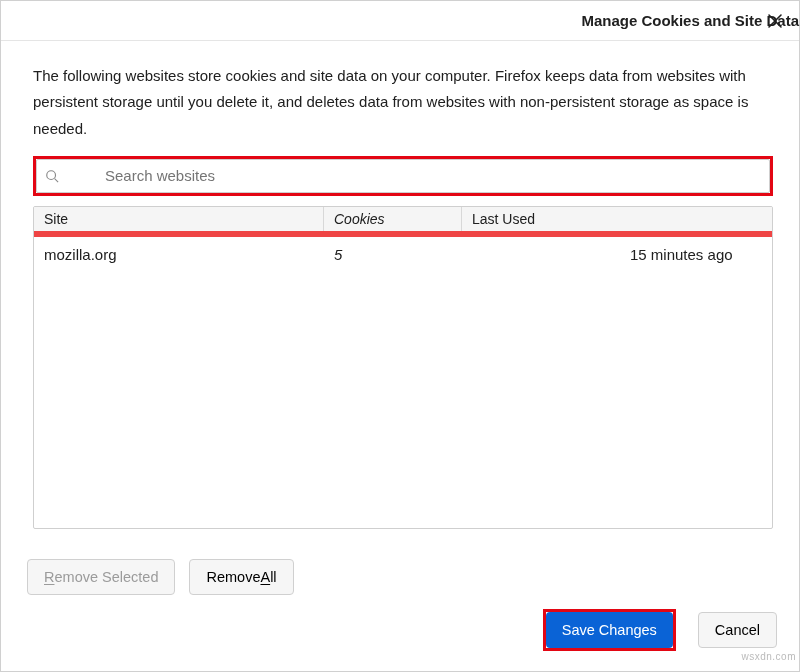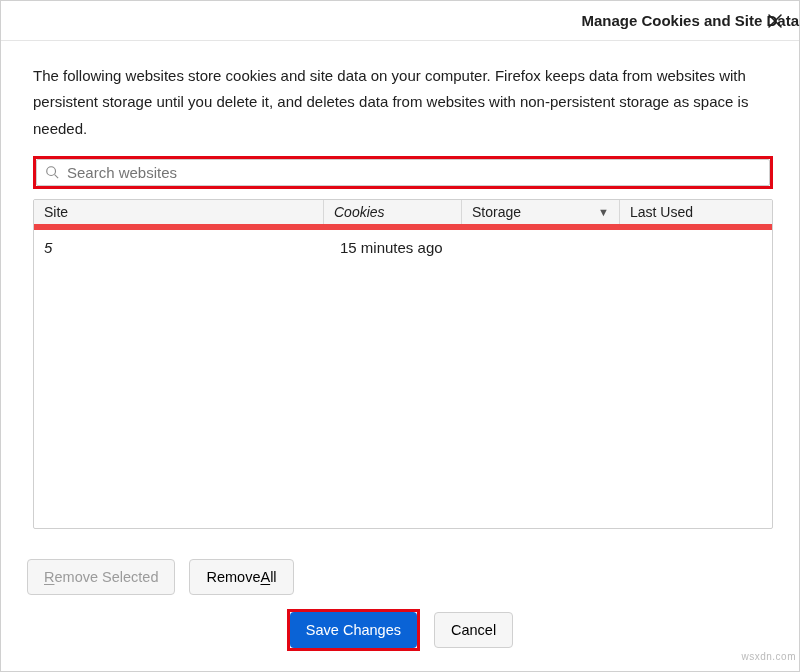--- a/index.html
+++ b/index.html
@@ -4,40 +4,40 @@
 <style>
   * { box-sizing: border-box; }
   html, body { margin:0; padding:0; width:800px; height:672px; background:#fff; font-family: "Segoe UI", Arial, sans-serif; color:#202020; }
   .dialog { width:800px; height:672px; border:1px solid #d0d0d0; display:flex; flex-direction:column; }
   .titlebar { position:relative; height:40px; border-bottom:1px solid #e5e5e5; display:flex; align-items:center; justify-content:flex-end; }
   .titlebar-title { font-size:15px; font-weight:600; }
   .close-btn { position:absolute; right:12px; top:8px; width:24px; height:24px; display:flex; align-items:center; justify-content:center; cursor:pointer; }
   .content { padding:22px 26px 12px 32px; flex:1; display:flex; flex-direction:column; }
   .description { font-size:15px; line-height:1.75; margin-bottom:14px; }
   .search-wrap { border:3px solid #e30613; padding:0; margin-bottom:10px; }
-  .search-inner { display:flex; align-items:center; height:27px; background:#fff; padding:0 8px; border:1px solid #cfcfcf; border-radius:2px; }
+  .search-inner { display:flex; align-items:center; height:34px; background:#fff; padding:0 8px; border:1px solid #cfcfcf; border-radius:2px;gap:38px; }
   .search-inner input { flex:1; border:none; outline:none; font-size:15px; background:transparent; }
   .search-icon { margin-right:6px; color:#888; display:flex; }
   .table { border:1px solid #cfcfcf; border-radius:2px; flex:1; display:flex; flex-direction:column; overflow:hidden; }
   .thead { display:flex; background:#f5f5f5; border-bottom:6px solid #ef4444; height:30px; align-items:stretch; font-size:14px; }
   .th { display:flex; align-items:center; padding:0 10px; border-right:1px solid #d8d8d8; cursor:pointer; position:relative; }
   .th:last-child { border-right:none; }
   .col-site { width:290px; }
   .col-cookies { width:138px;font-style:italic; }
   .col-storage { width:158px; }
   .col-last { flex:1; }
   .sort-ind { position:absolute; right:10px; font-size:11px; color:#555; }
   .tbody { flex:1; overflow:auto; }
   .tr { display:flex; height:36px; align-items:center; font-size:15px; }
   .td { padding:0 10px; }
   .lower-buttons { display:flex; gap:14px; padding:18px 26px 2px 26px; }
   .btn { height:36px; padding:0 16px; border:1px solid #d0d0d0; background:#f6f6f6; border-radius:4px; font-size:14.5px; cursor:pointer; display:flex; align-items:center; }
   .btn.disabled { color:#9b9b9b; cursor:default; }
   .btn .ul { text-decoration: underline; text-decoration-thickness:1px; text-underline-offset:2px; }
-  .footer { display:flex; justify-content:center; gap:14px; padding:12px 22px 20px 22px; align-items:center; }
+  .footer { display:flex; justify-content:flex-end; gap:22px; padding:12px 22px 20px 22px; align-items:center; }
   .save-wrap { border:3px solid #e30613; display:inline-block; }
   .btn-primary { height:36px; padding:0 16px; background:#0a63d6; color:#fff; border:none; border-radius:4px; font-size:14.5px; cursor:pointer; display:flex; align-items:center; }
   .watermark { position:absolute; right:4px; bottom:10px; font-size:10px; color:#bbb; letter-spacing:0.5px;}
   .wrap { position:relative; width:800px; height:672px;}
 </style>
 </head>
 <body>
 <div class="wrap">
 <div class="dialog">
 
@@ -66,30 +66,27 @@
     </div>
 
     <div class="table">
       <div class="thead">
         <div class="th col-site">
               <span>Site</span>
             </div>
         <div class="th col-cookies">
               <span>Cookies</span>
             </div>
-        <div class="th col-storage">
-              <span>Storage</span>
-              <span class="sort-ind">▼</span>
-            </div>
         <div class="th col-last">
               <span>Last Used</span>
             </div>
       </div>
       <div class="tbody">
         <div class="tr">
+          <div class="td col-site">mozilla.org</div>
           <div class="td col-cookies">5</div>
           <div class="td col-storage"></div>
           <div class="td col-last">15 minutes ago</div>
         </div>
       </div>
     </div>
   </div>
 
   <div class="lower-buttons">
     <button class="btn disabled">

